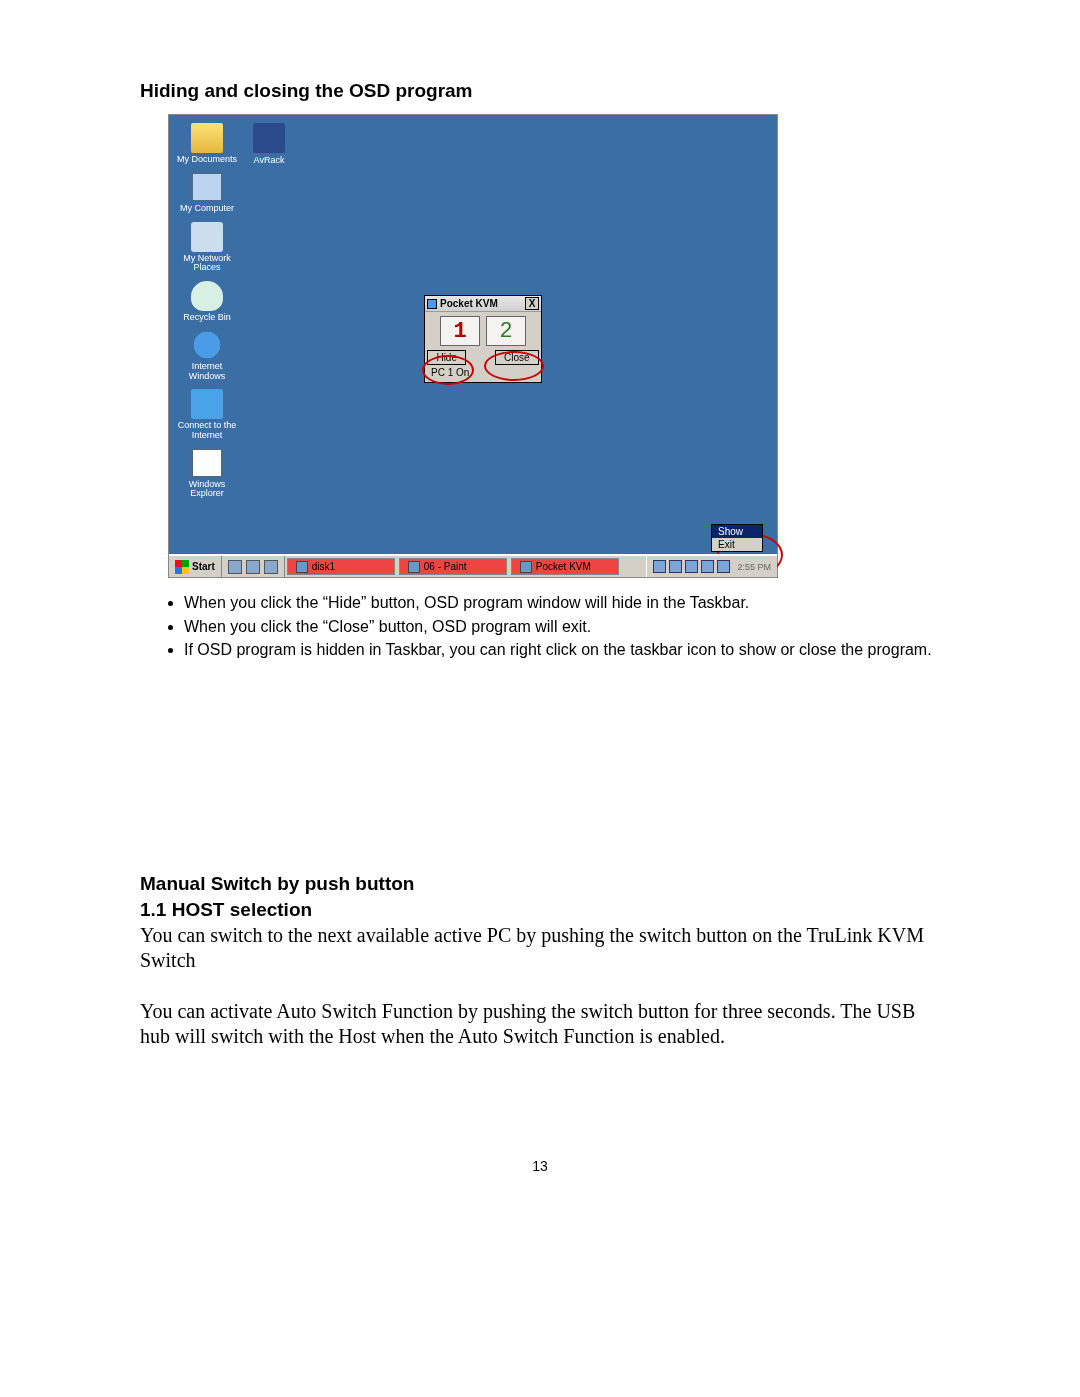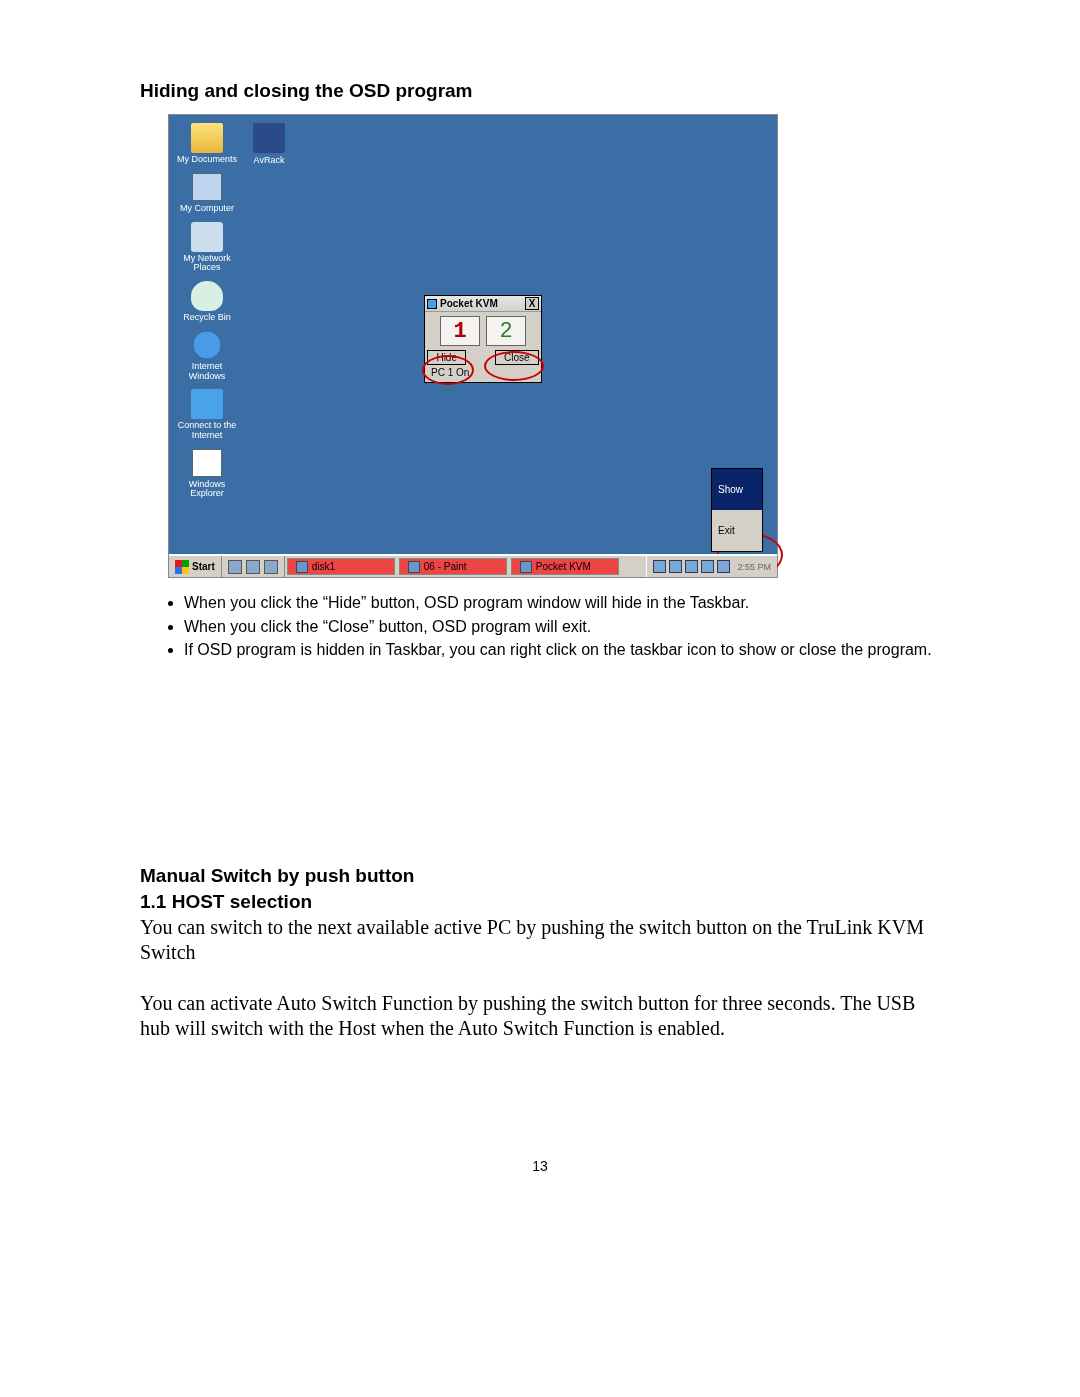--- a/index.html
+++ b/index.html
@@ -18,21 +18,21 @@
     width: 800px;
   }
   h2.section {
     font-size: 19px;
     font-weight: bold;
     margin-bottom: 12px;
   }
   h2.section2 {
     font-size: 19px;
     font-weight: bold;
-    margin-top: 8px;
+    margin-top: 16px;
     margin-bottom: 4px;
   }
   h3.sub {
     font-size: 19px;
     font-weight: bold;
     margin-top: 4px;
     margin-bottom: 2px;
   }
   p.body {
     font-family: "Times New Roman", Times, serif;
@@ -161,21 +161,21 @@
   .tray-menu {
     position: absolute;
     right: 14px;
     bottom: 25px;
     width: 52px;
     background: #d4d0c8;
     border: 1px solid #000;
     font-family: Tahoma, sans-serif;
     font-size: 10px;
   }
-  .tray-menu .mi { padding: 15px 6px; }
+  .tray-menu .mi { padding: 1px 6px; }
   .tray-menu .mi.sel { background: #0a246a; color: #fff; }
   
   .taskbar {
     position: absolute;
     left: 0; right: 0; bottom: 0;
     height: 23px;
     background: #d4d0c8;
     border-top: 2px solid #fff;
     display: flex;
     align-items: stretch;

